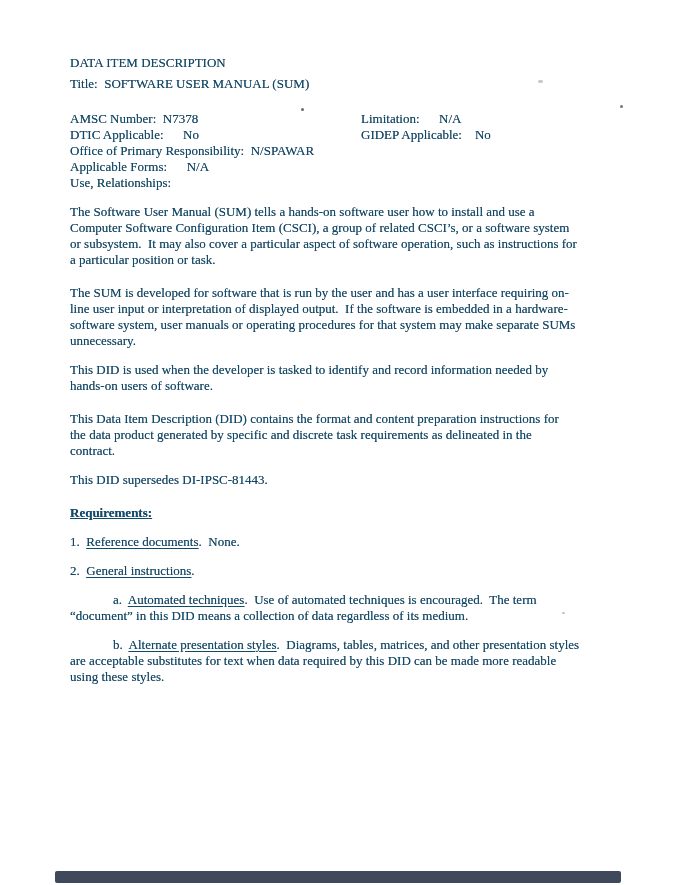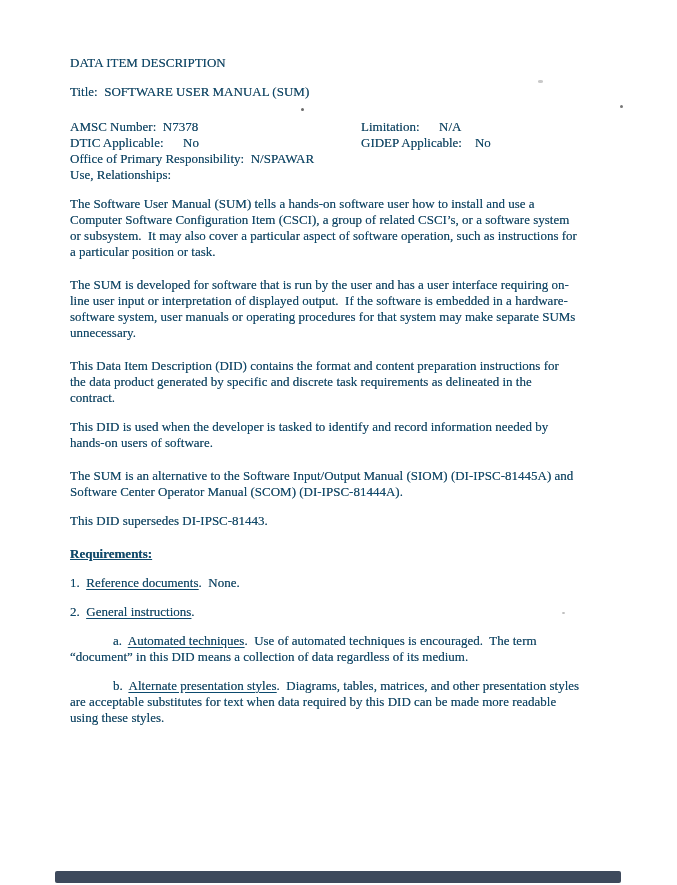--- a/index.html
+++ b/index.html
@@ -23,21 +23,21 @@
     font-family: "Liberation Serif", "DejaVu Serif", serif;
     font-size: 13px;
     line-height: 16px;
     color: #0c4a6e;
     text-shadow: 0 0 0.4px rgba(20,20,20,0.55);
   }
   .block {
     white-space: pre;      
     margin: 0;
   }
-  .mt13 { margin-top: 13px; }
+  .mt13 { margin-top: 5px; }
   .mt15 { margin-top: 17px; }
   .mt16 { margin-top: 13px; }
   .mt19 { margin-top: 19px; }
   .meta-row { white-space: pre; }
   .meta-left {
     display: inline-block;
     width: 291px;
     white-space: pre;
   }
   .bold { font-weight: bold; text-decoration: underline; }
@@ -67,38 +67,37 @@
 <div class="page">
 
   <div class="block">DATA ITEM DESCRIPTION</div>
 
   <div class="block mt13">Title:  SOFTWARE USER MANUAL (SUM)</div>
 
   <div class="mt19">
     <div class="meta-row"><span class="meta-left">AMSC Number:  N7378</span><span>Limitation:      N/A</span></div>
     <div class="meta-row"><span class="meta-left">DTIC Applicable:      No</span><span>GIDEP Applicable:    No</span></div>
     <div class="meta-row"><span>Office of Primary Responsibility:  N/SPAWAR</span></div>
+    <div class="meta-row"><span>Applicable Forms:      N/A</span></div>
     <div class="meta-row"><span>Use, Relationships:</span></div>
   </div>
 
   <div class="block mt16">The Software User Manual (SUM) tells a hands-on software user how to install and use a
 Computer Software Configuration Item (CSCI), a group of related CSCI’s, or a software system
 or subsystem.  It may also cover a particular aspect of software operation, such as instructions for
 a particular position or task.</div>
   <div class="block mt15">The SUM is developed for software that is run by the user and has a user interface requiring on-
 line user input or interpretation of displayed output.  If the software is embedded in a hardware-
 software system, user manuals or operating procedures for that system may make separate SUMs
 unnecessary.</div>
+  <div class="block mt16">This DID is used when the developer is tasked to identify and record information needed by
+hands-on users of software.</div>
   <div class="block mt15">This Data Item Description (DID) contains the format and content preparation instructions for
 the data product generated by specific and discrete task requirements as delineated in the
 contract.</div>
-  <div class="block mt16">This DID is used when the developer is tasked to identify and record information needed by
-hands-on users of software.</div>
-  <div class="block mt15">The SUM is an alternative to the Software Input/Output Manual (SIOM) (DI-IPSC-81445A) and
-Software Center Operator Manual (SCOM) (DI-IPSC-81444A).</div>
   <div class="block mt16">This DID supersedes DI-IPSC-81443.</div>
 
   <div class="block mt15 bold">Requirements:</div>
 
   <div class="block mt16"><span>1.  </span><span class="u">Reference documents</span><span>.  None.</span></div>
 
   <div class="block mt16"><span>2.  </span><span class="u">General instructions</span><span>.</span></div>
 
   <div class="block mt16 sub-item"><span>a.  </span><span class="u">Automated techniques</span><span>.  Use of automated techniques is encouraged.  The term
 “document” in this DID means a collection of data regardless of its medium.</span></div>

